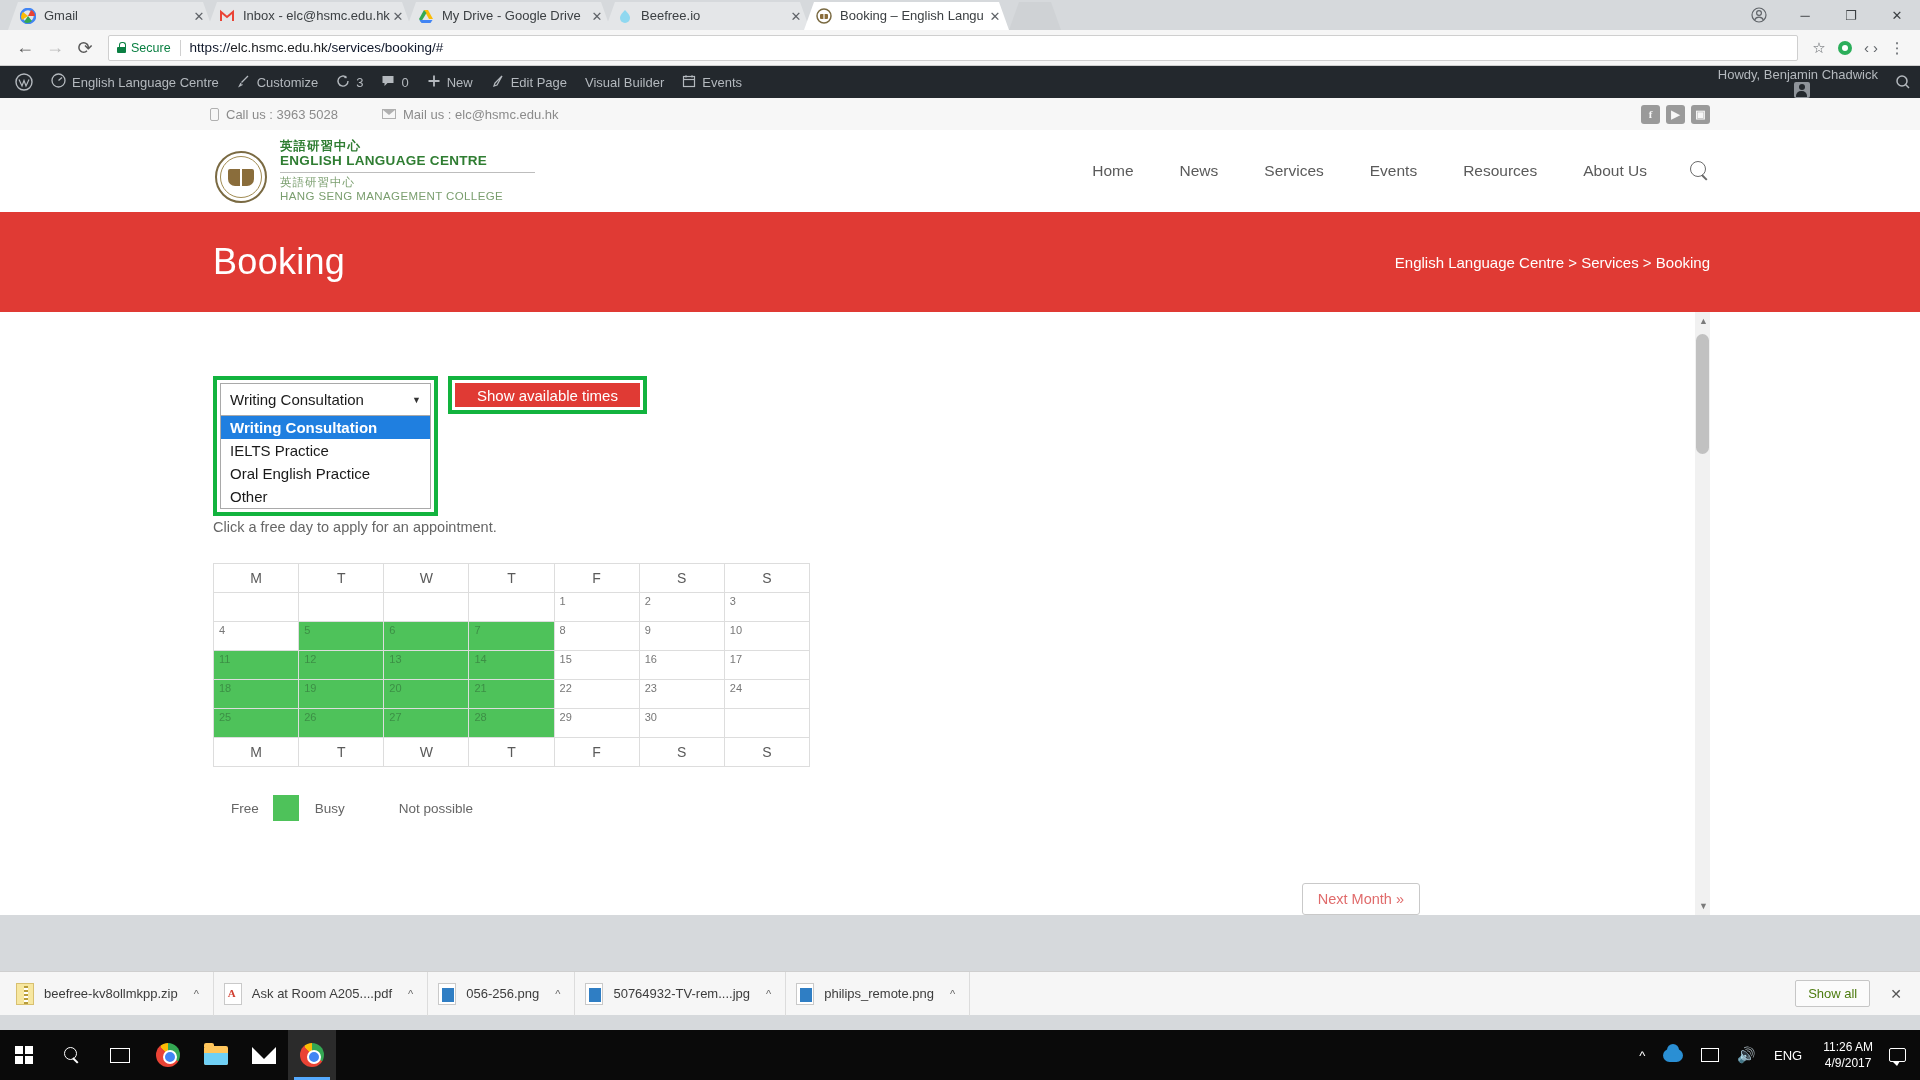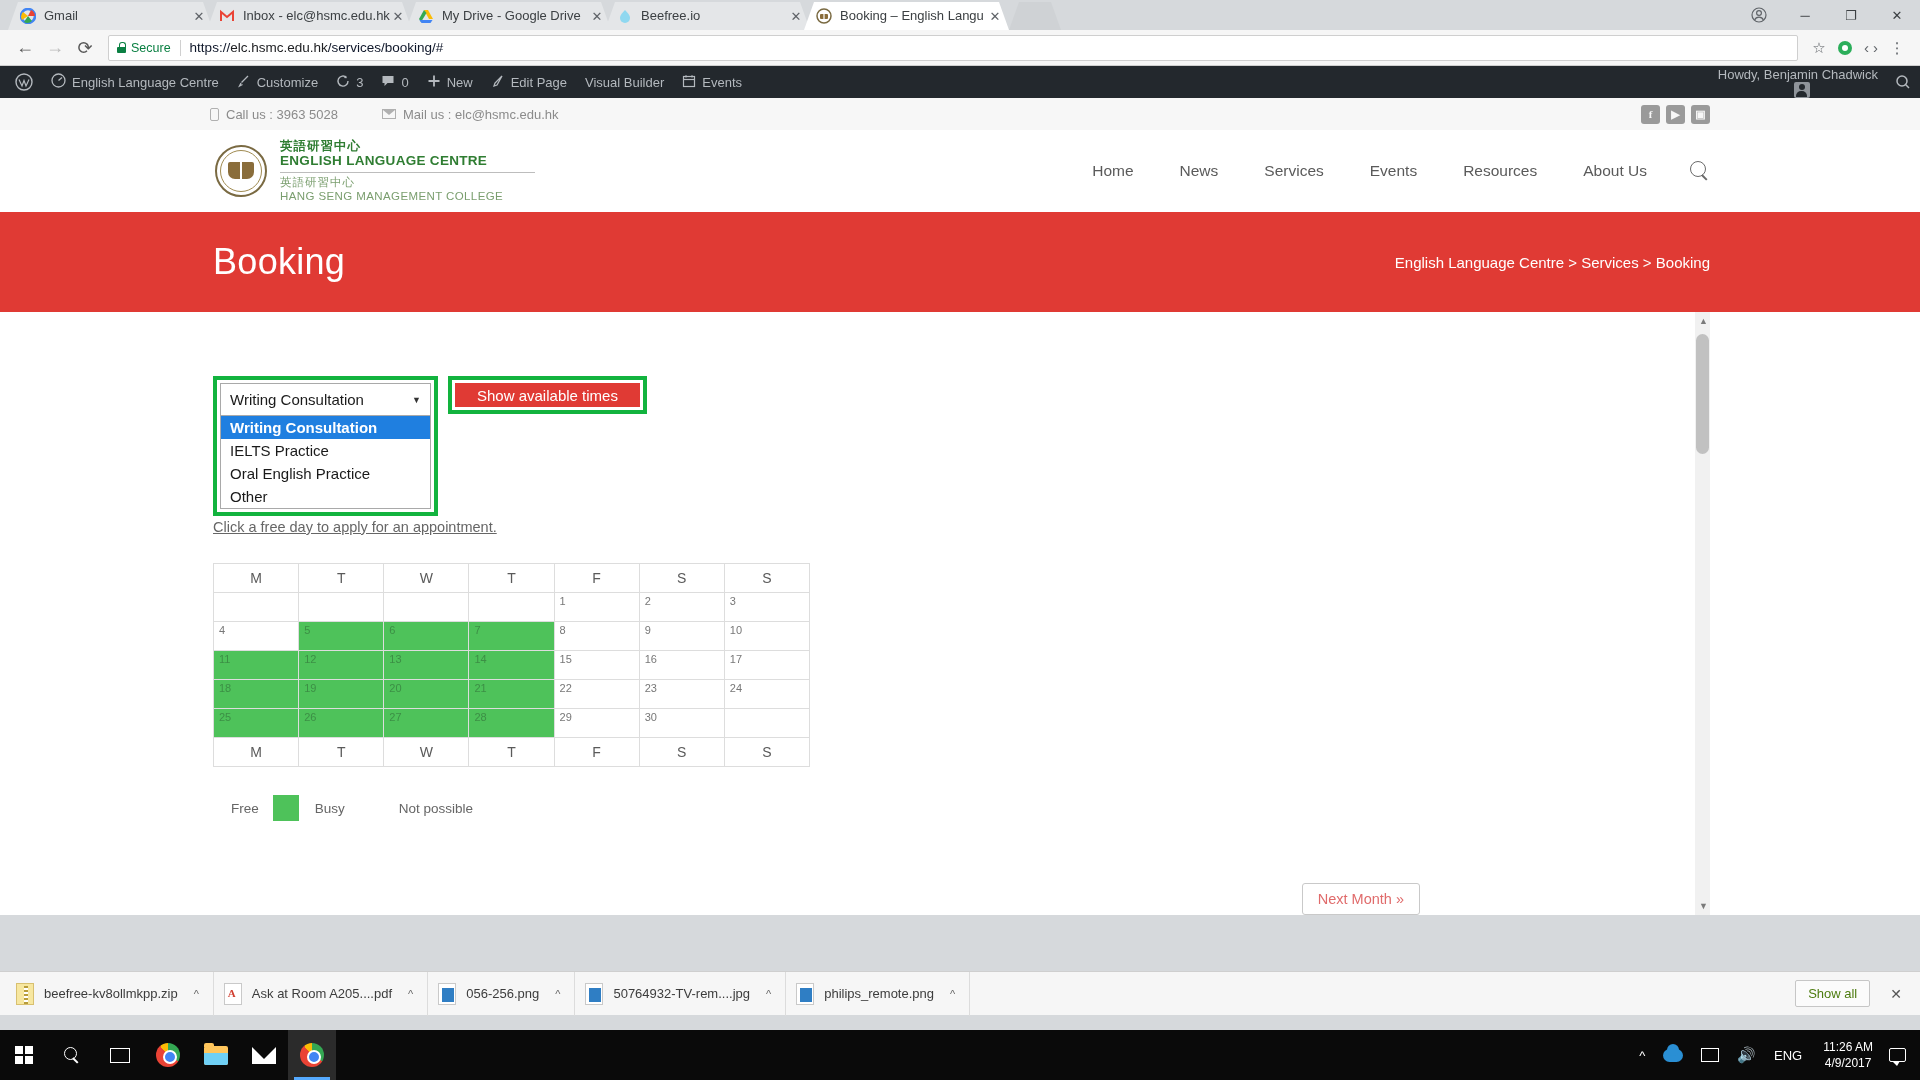--- a/index.html
+++ b/index.html
@@ -80,21 +80,21 @@
   .icon-phone { width: 9px; height: 13px; border: 1.4px solid #b0b0b0; border-radius: 2px; display:inline-block; }
   .icon-mail { width: 14px; height: 10px; border: 1.4px solid #b0b0b0; position: relative; display:inline-block; }
   .icon-mail::after { content:''; position:absolute; top:0; left:0; width:0; height:0; border-left:6px solid transparent; border-right:6px solid transparent; border-top:5px solid #b0b0b0;}
   .topbar .sp { flex: 1; }
   .social { display: flex; gap: 6px; }
   .soc { width: 19px; height: 19px; background: #9a9a9a; border-radius: 3px; display:flex; align-items:center; justify-content:center; color:#f7f7f7; font-size:11px; font-weight:bold;}
   .soc.fb { font-family: "Liberation Serif", serif; }
 
   .masthead { height: 82px; display: flex; align-items: center; }
   .masthead-inner { width: 1500px; margin: 0 auto; display: flex; align-items: center; }
-  .logo-wrap { display: flex; align-items: center; gap: 13px; margin-left: 5px; }
+  .logo-wrap { display: flex; align-items: flex-end; gap: 13px; margin-left: 5px; }
   .crest {
     width: 52px; height: 52px; border-radius: 50%; border: 2px solid #7a6a42; background: #fff;
     position: relative; display:flex; align-items:center; justify-content:center; overflow:hidden;
   }
   .crest-inner { width: 42px; height: 42px; border-radius: 50%; border: 1px solid #a08b52; display:flex; align-items:center; justify-content:center; }
   .crest-book { width: 26px; height: 17px; background: #8a6d3b; border-radius: 2px 2px 7px 7px; position: relative; }
   .crest-book::after { content:''; position:absolute; left:12px; top:0; width:2px; height:17px; background:#fff;}
   .logo-text { line-height: 1.18; }
   .lt-cn1 { font-size: 12.5px; color: #2f7d32; font-weight: bold; letter-spacing: 1px; }
   .lt-en1 { font-size: 13.5px; color: #2f7d32; font-weight: bold; letter-spacing: 0.3px; }
@@ -132,21 +132,21 @@
   .opt { font-size: 15px; color: #1a1a1a; padding: 1px 9px; line-height: 21px; }
   .opt.selected { background: #1f7fe0; color: #fff; font-weight: bold; }
 
   .btn-highlight { border: 4px solid #12b33e; padding: 3px; background:#fff; height: 38px; }
   .btn-red {
     background: #e03a34; color: #fff; border: none; height: 100%; padding: 0 22px;
     font-size: 15px; font-family: "Liberation Sans", sans-serif; cursor: pointer;
     display: flex; align-items: center;
   }
 
-  .hint { font-size: 14.5px; color: #666; margin-top: 3px; text-decoration: underline; }
+  .hint { font-size: 14.5px; color: #666; margin-top: 3px; }
 
   
   .cal { border-collapse: collapse; margin-top: 28px; width: 597px; table-layout: fixed; }
   .cal td, .cal th { border: 1px solid #dddddd; height: 29px; }
   .cal th { font-size: 14px; color: #5a5a5a; font-weight: normal; text-align: center; }
   .cal td { font-size: 11px; color: #777; vertical-align: top; padding: 2px 0 0 5px; }
   .cal td.busy { background: #4ec25a; color: #3c8f45; }
   .cal td.empty { background: #fff; }
 
   .legend { display: flex; align-items: center; margin-top: 28px; font-size: 13.5px; color: #666; padding-left: 18px; }

